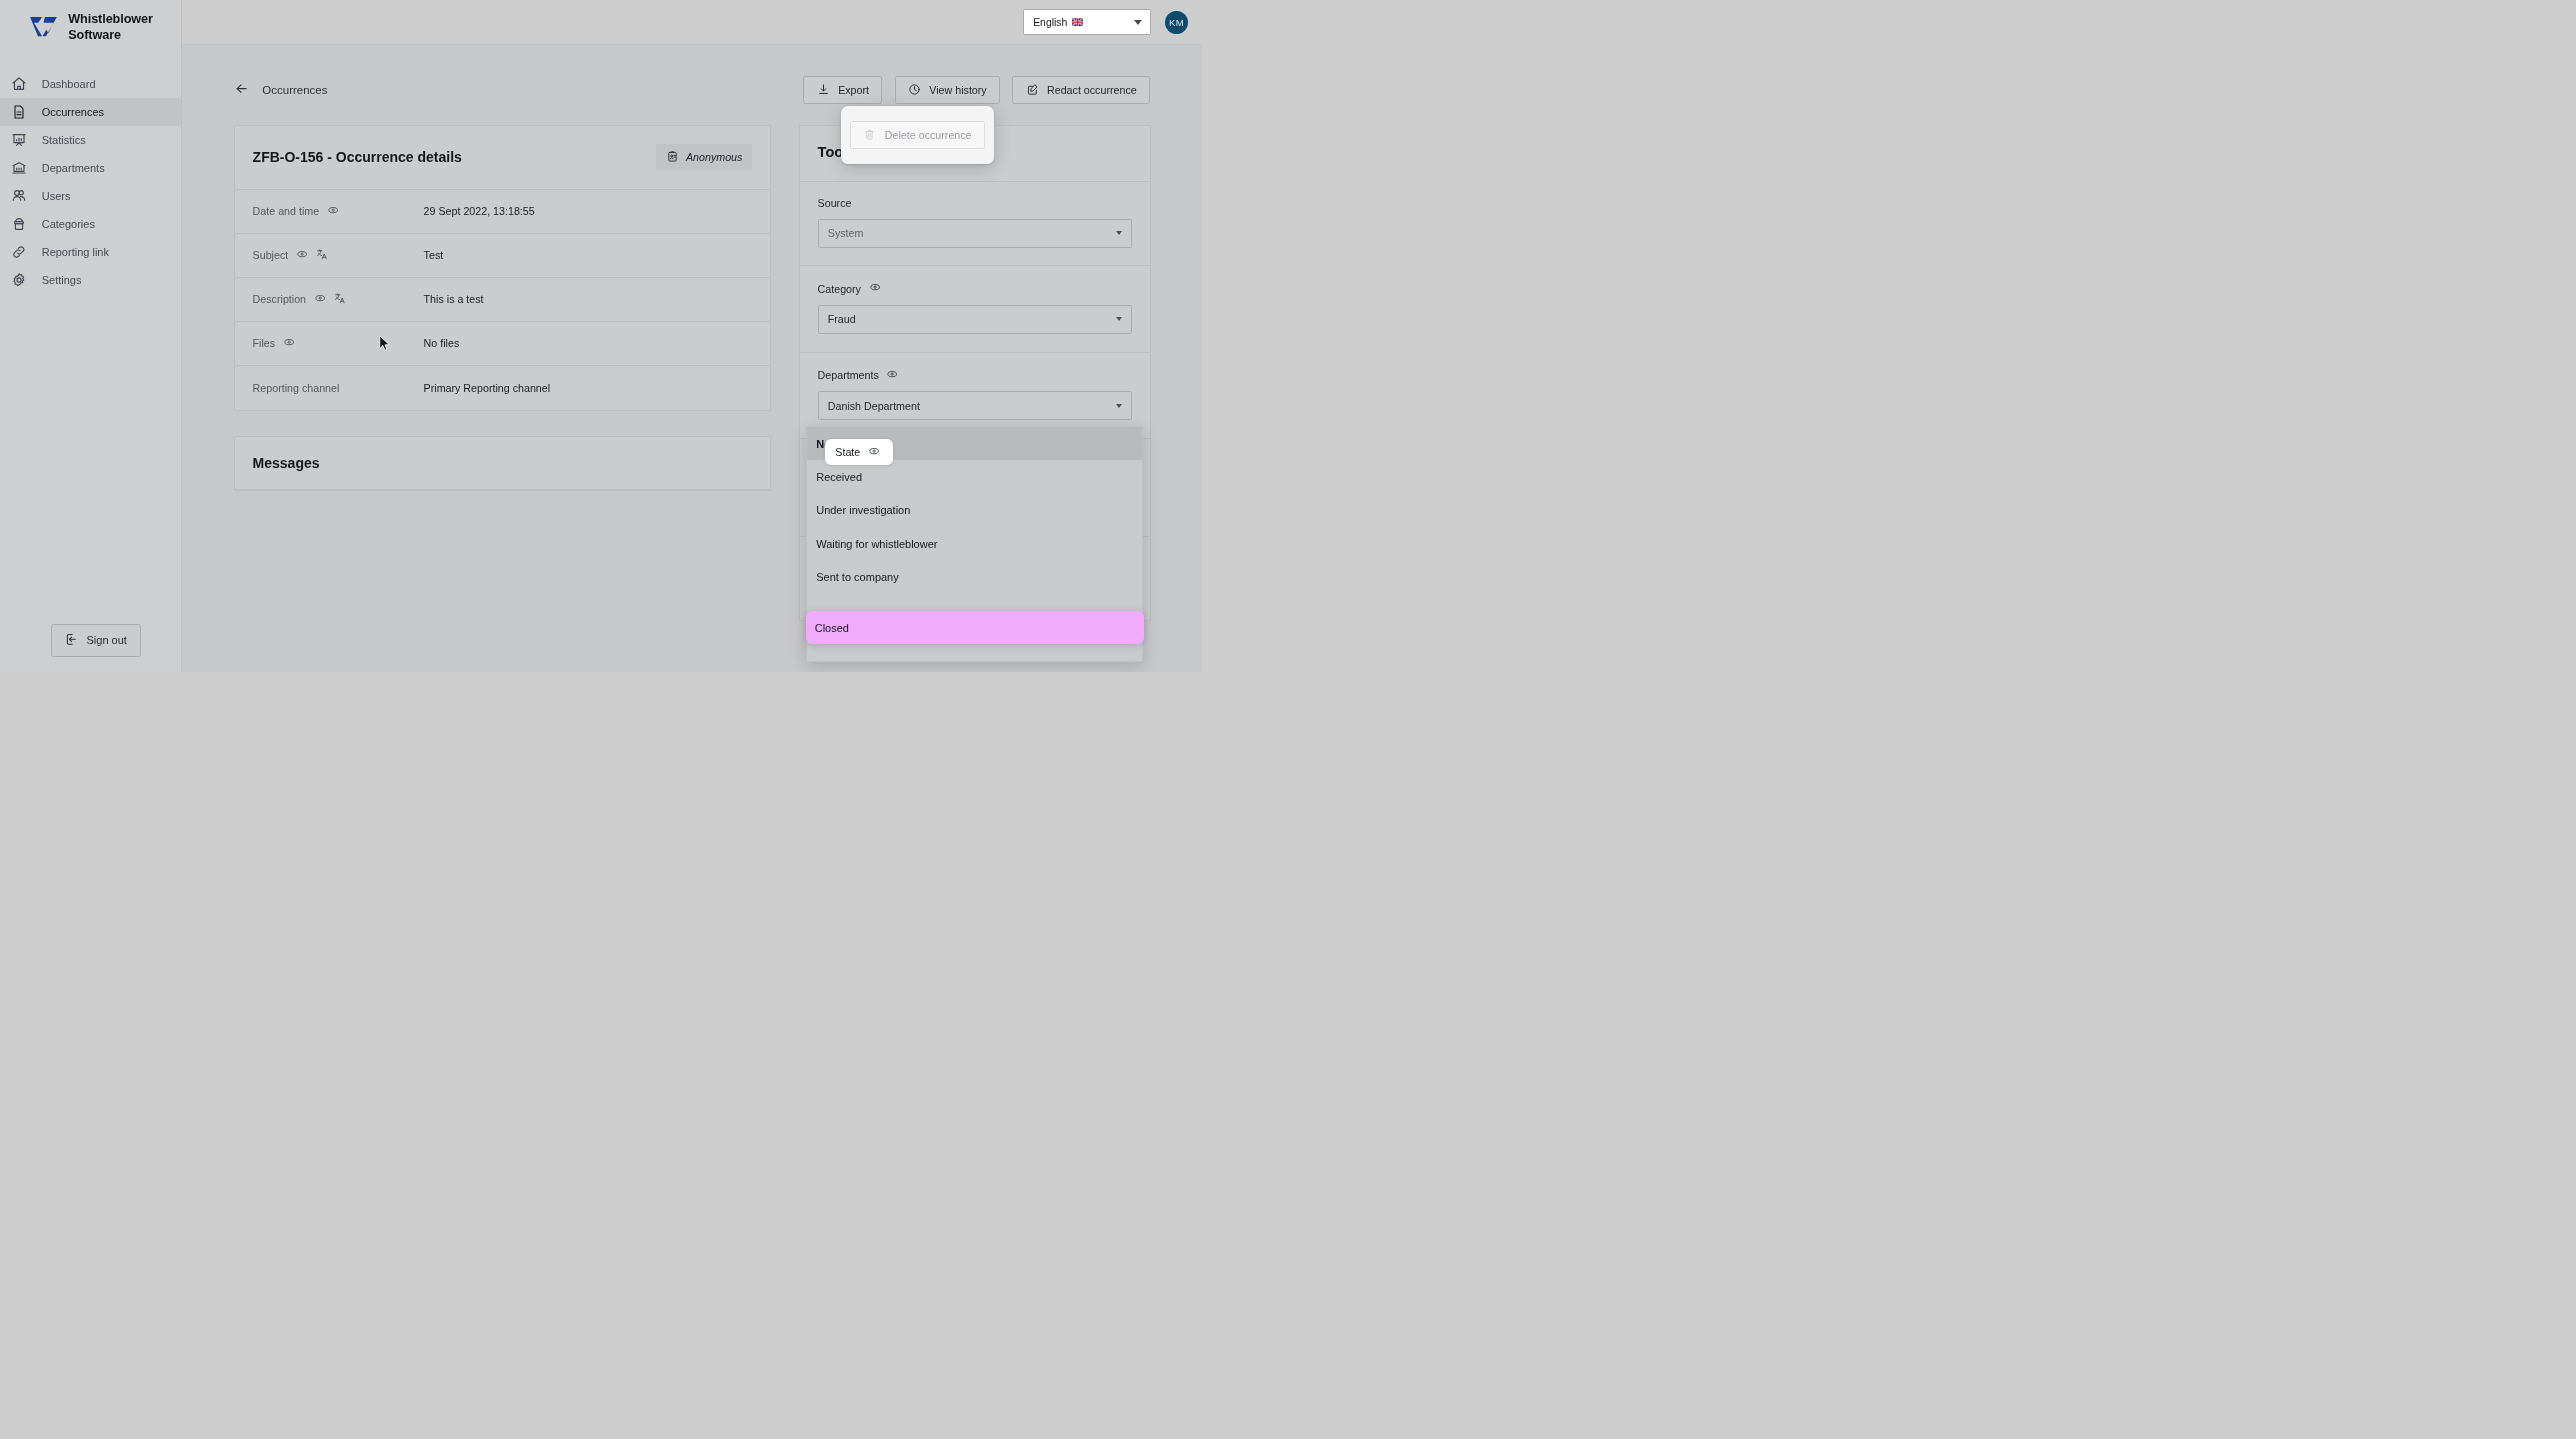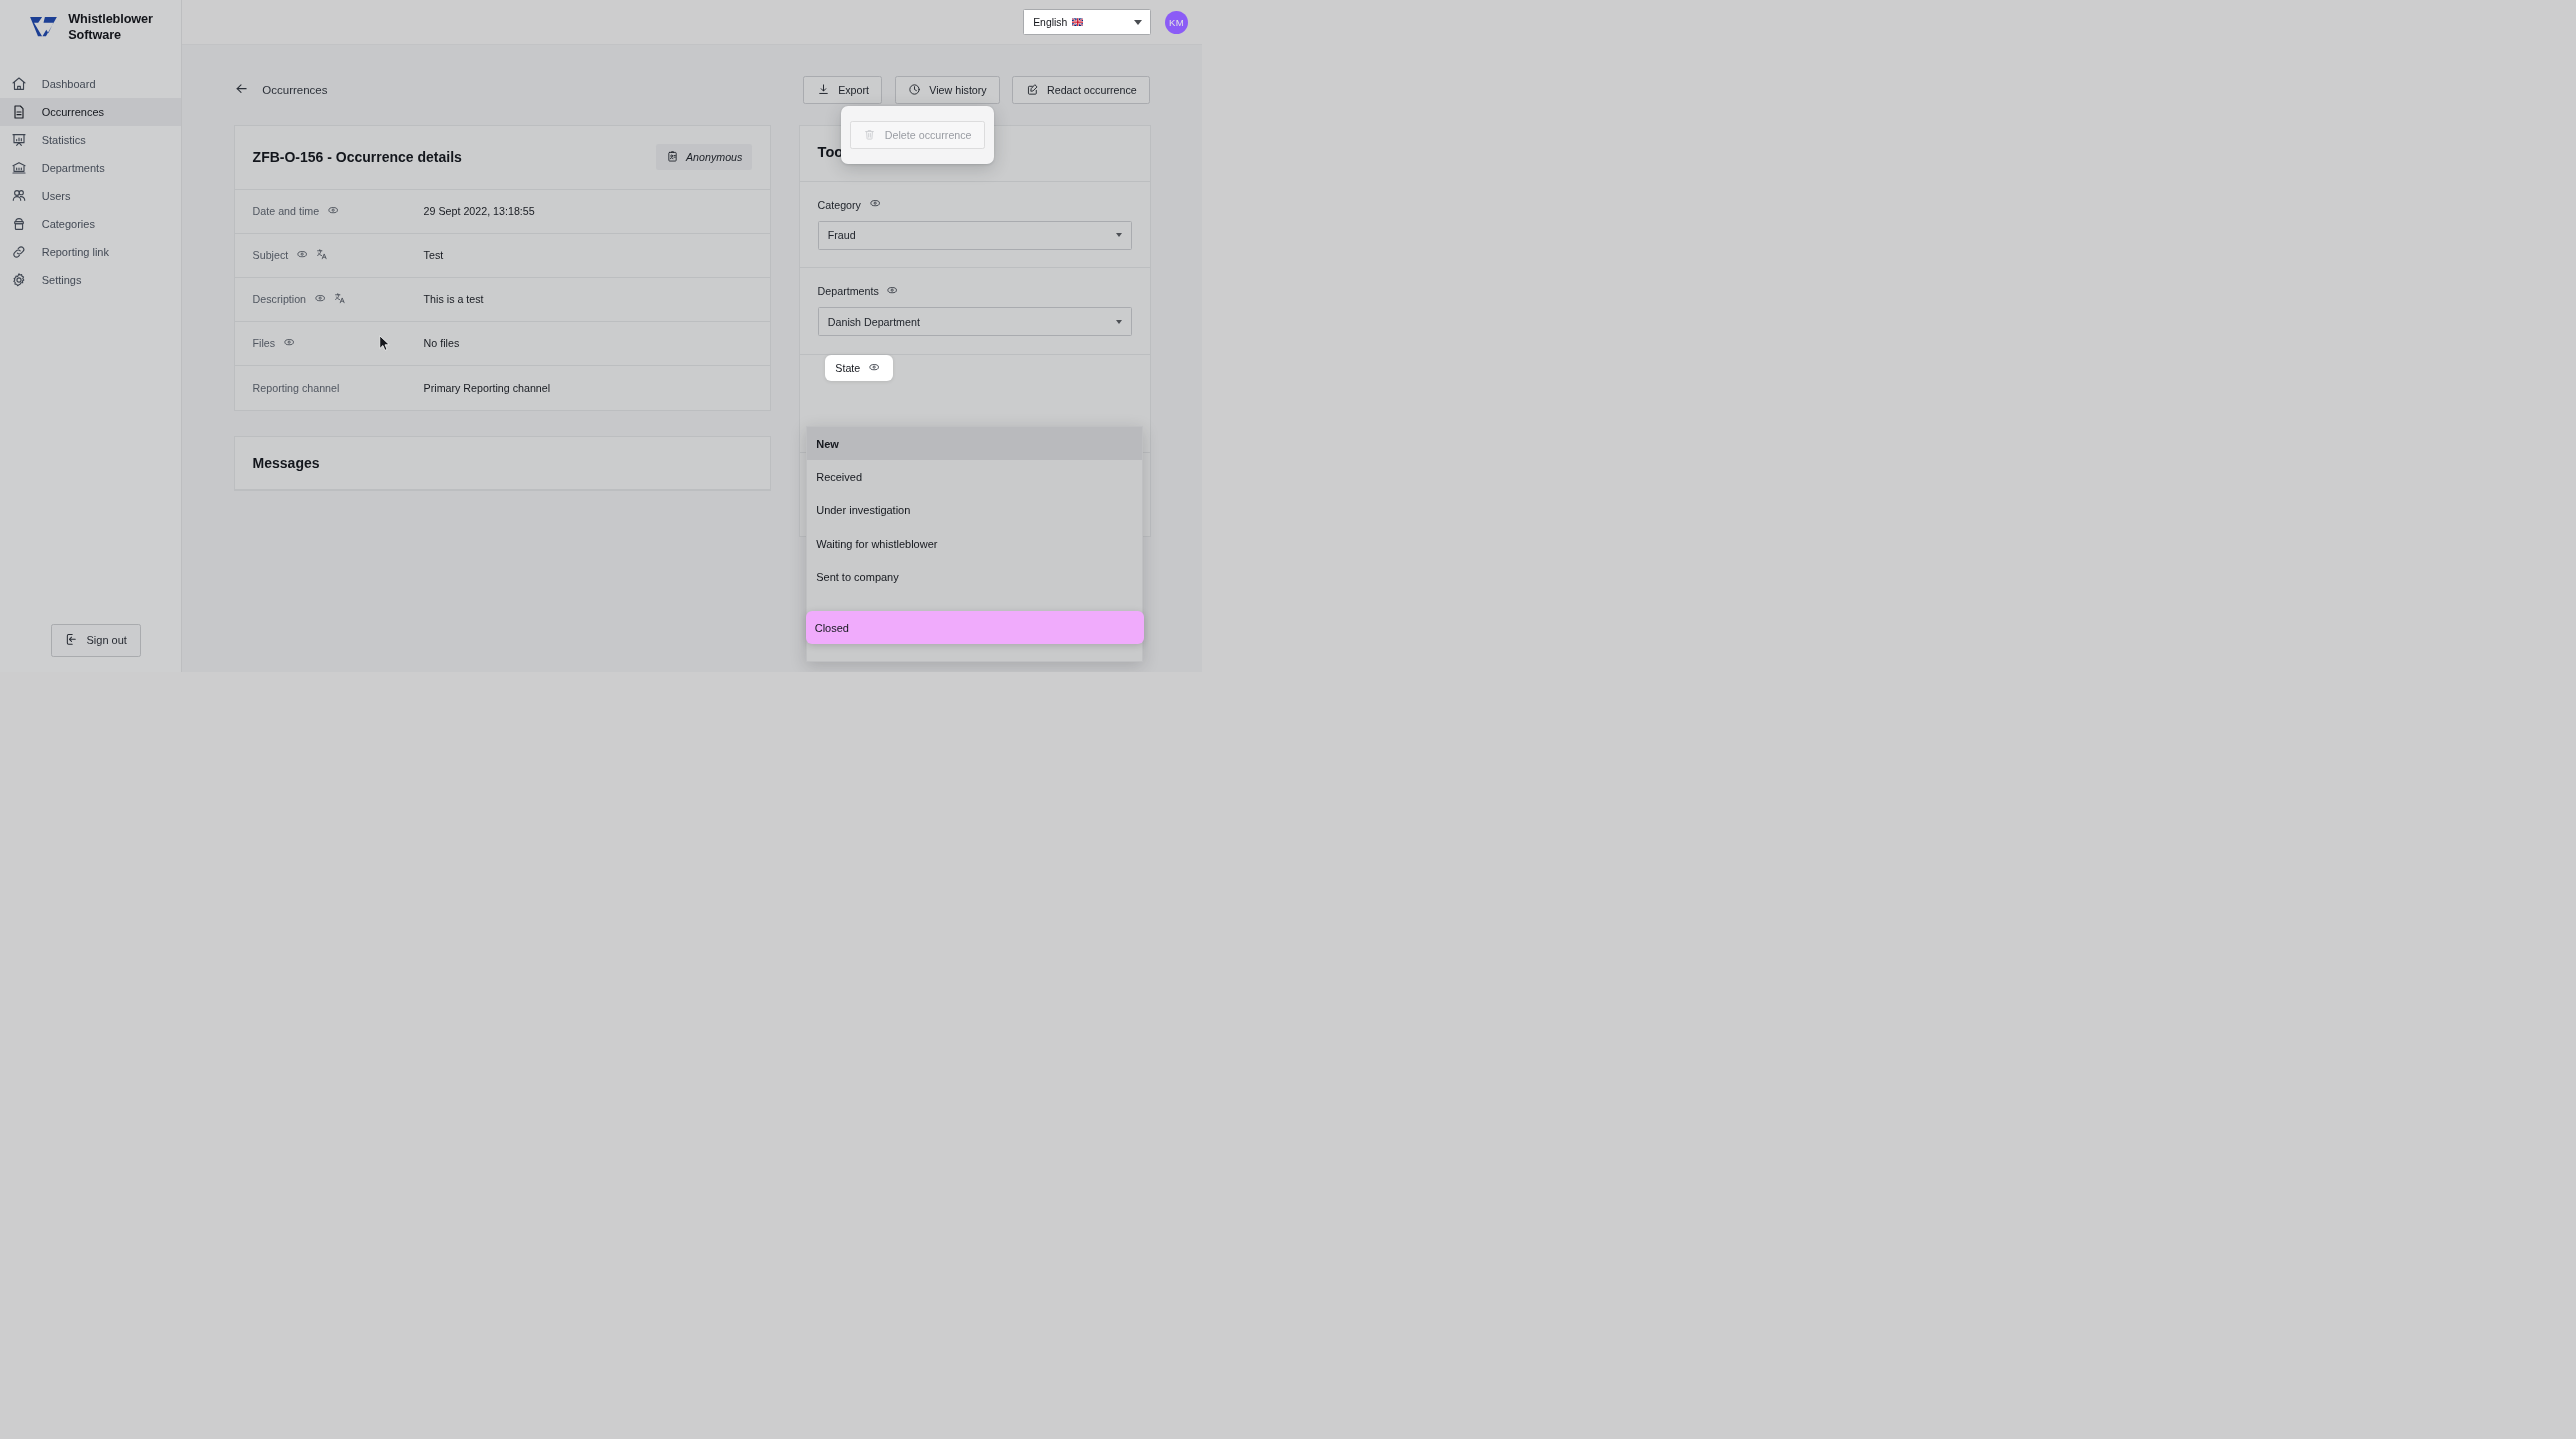--- a/index.html
+++ b/index.html
@@ -49,21 +49,21 @@
   }
   .lang-select {
     width: 128px; height: 26px; border: 0.8px solid #a8aaad; border-radius: 1.5px;
     background: #ffffff; display: flex; align-items: center; padding: 0 7.7px 0 9.2px;
     font-size: 10.4px; color: #14161b; cursor: pointer; justify-content: space-between;
   }
   .lang-left { display: flex; align-items: center; gap: 4.6px; }
   .flag { width: 11.5px; height: 8.4px; display: inline-block; position: relative; overflow: hidden; border-radius: 0.8px; }
   .caret { width: 0; height: 0; border-left: 4.6px solid transparent; border-right: 4.6px solid transparent; border-top: 5.4px solid #4a4d52; }
   .avatar {
-    width: 23px; height: 23px; border-radius: 50%; background: #8b5cf6;
+    width: 23px; height: 23px; border-radius: 50%; background: #0c4a6e;
     color: #e2e3e5; font-size: 9.6px; display: flex; align-items: center; justify-content: center;
     letter-spacing: 0.2px; cursor: pointer;
   }
 
   .content { flex: 1; background: #c7c8ca; position: relative; overflow: hidden; }
 
   
   .page-head {
     display: flex; align-items: center; justify-content: space-between;
     padding: 31px 52px 0 52px;
@@ -474,20 +474,29 @@
           </section>
 
         </div>
 
         <div class="col-side">
           <section class="card">
             <div class="tools-head">
               <h2 class="card-title">Tools</h2>
             </div>
 
+            <div class="field">
+              <div class="flabel">
+                <span>Source</span>
+              </div>
+              <div class="select muted">
+                <span>System</span>
+                <span class="caret"></span>
+              </div>
+            </div>
 
             <div class="field">
               <div class="flabel">
                 <span>Category</span>
                 <span>
                   <svg viewBox="0 0 24 24" fill="none" stroke="#2a2f38" stroke-width="1.6">
                       <ellipse cx="12" cy="12" rx="8.4" ry="5.1"></ellipse>
                       <circle cx="12" cy="12" r="2.1"></circle>
                     </svg>
                 </span>

